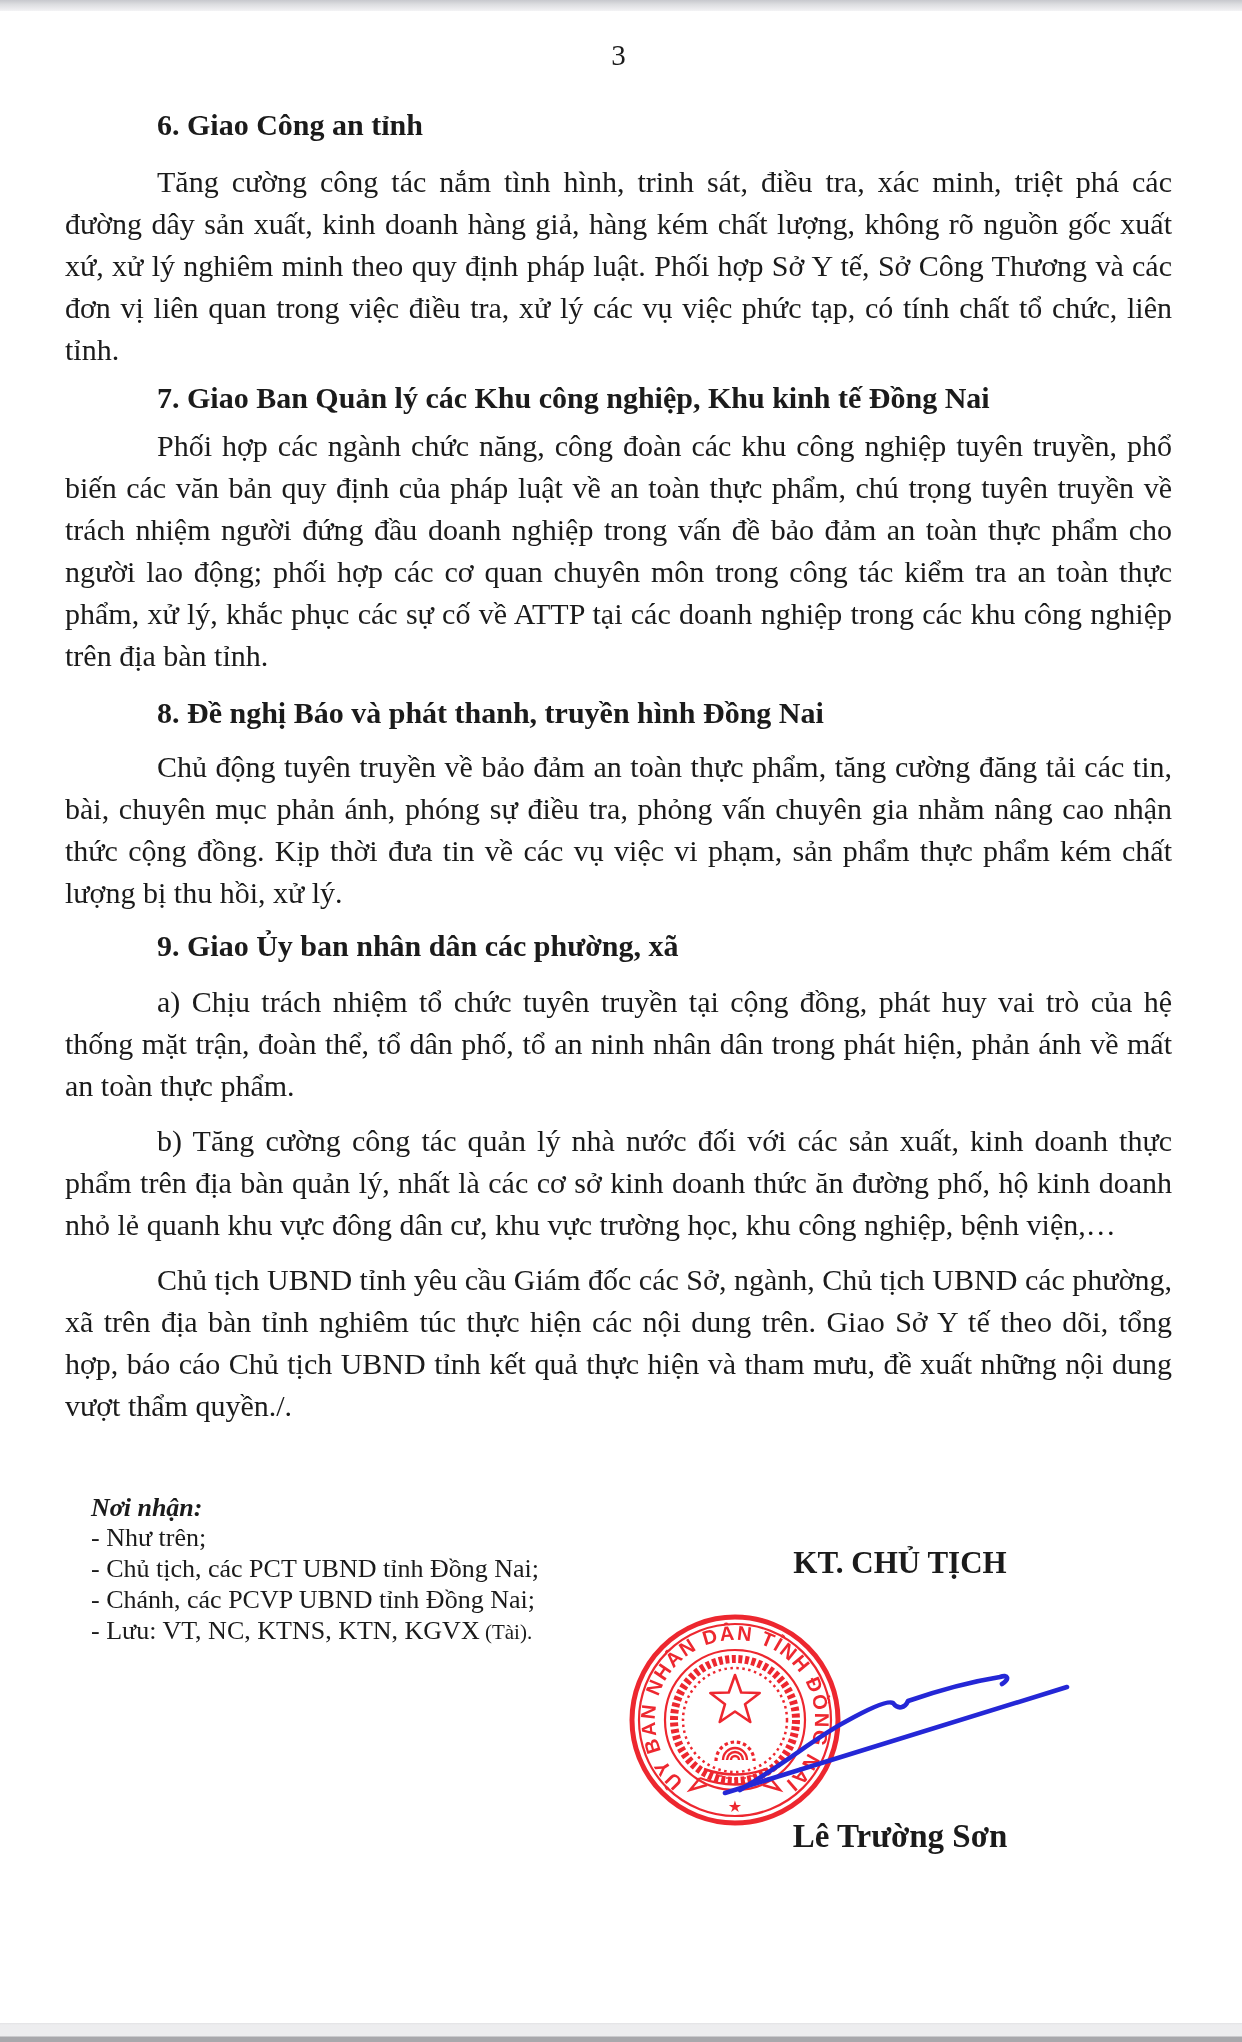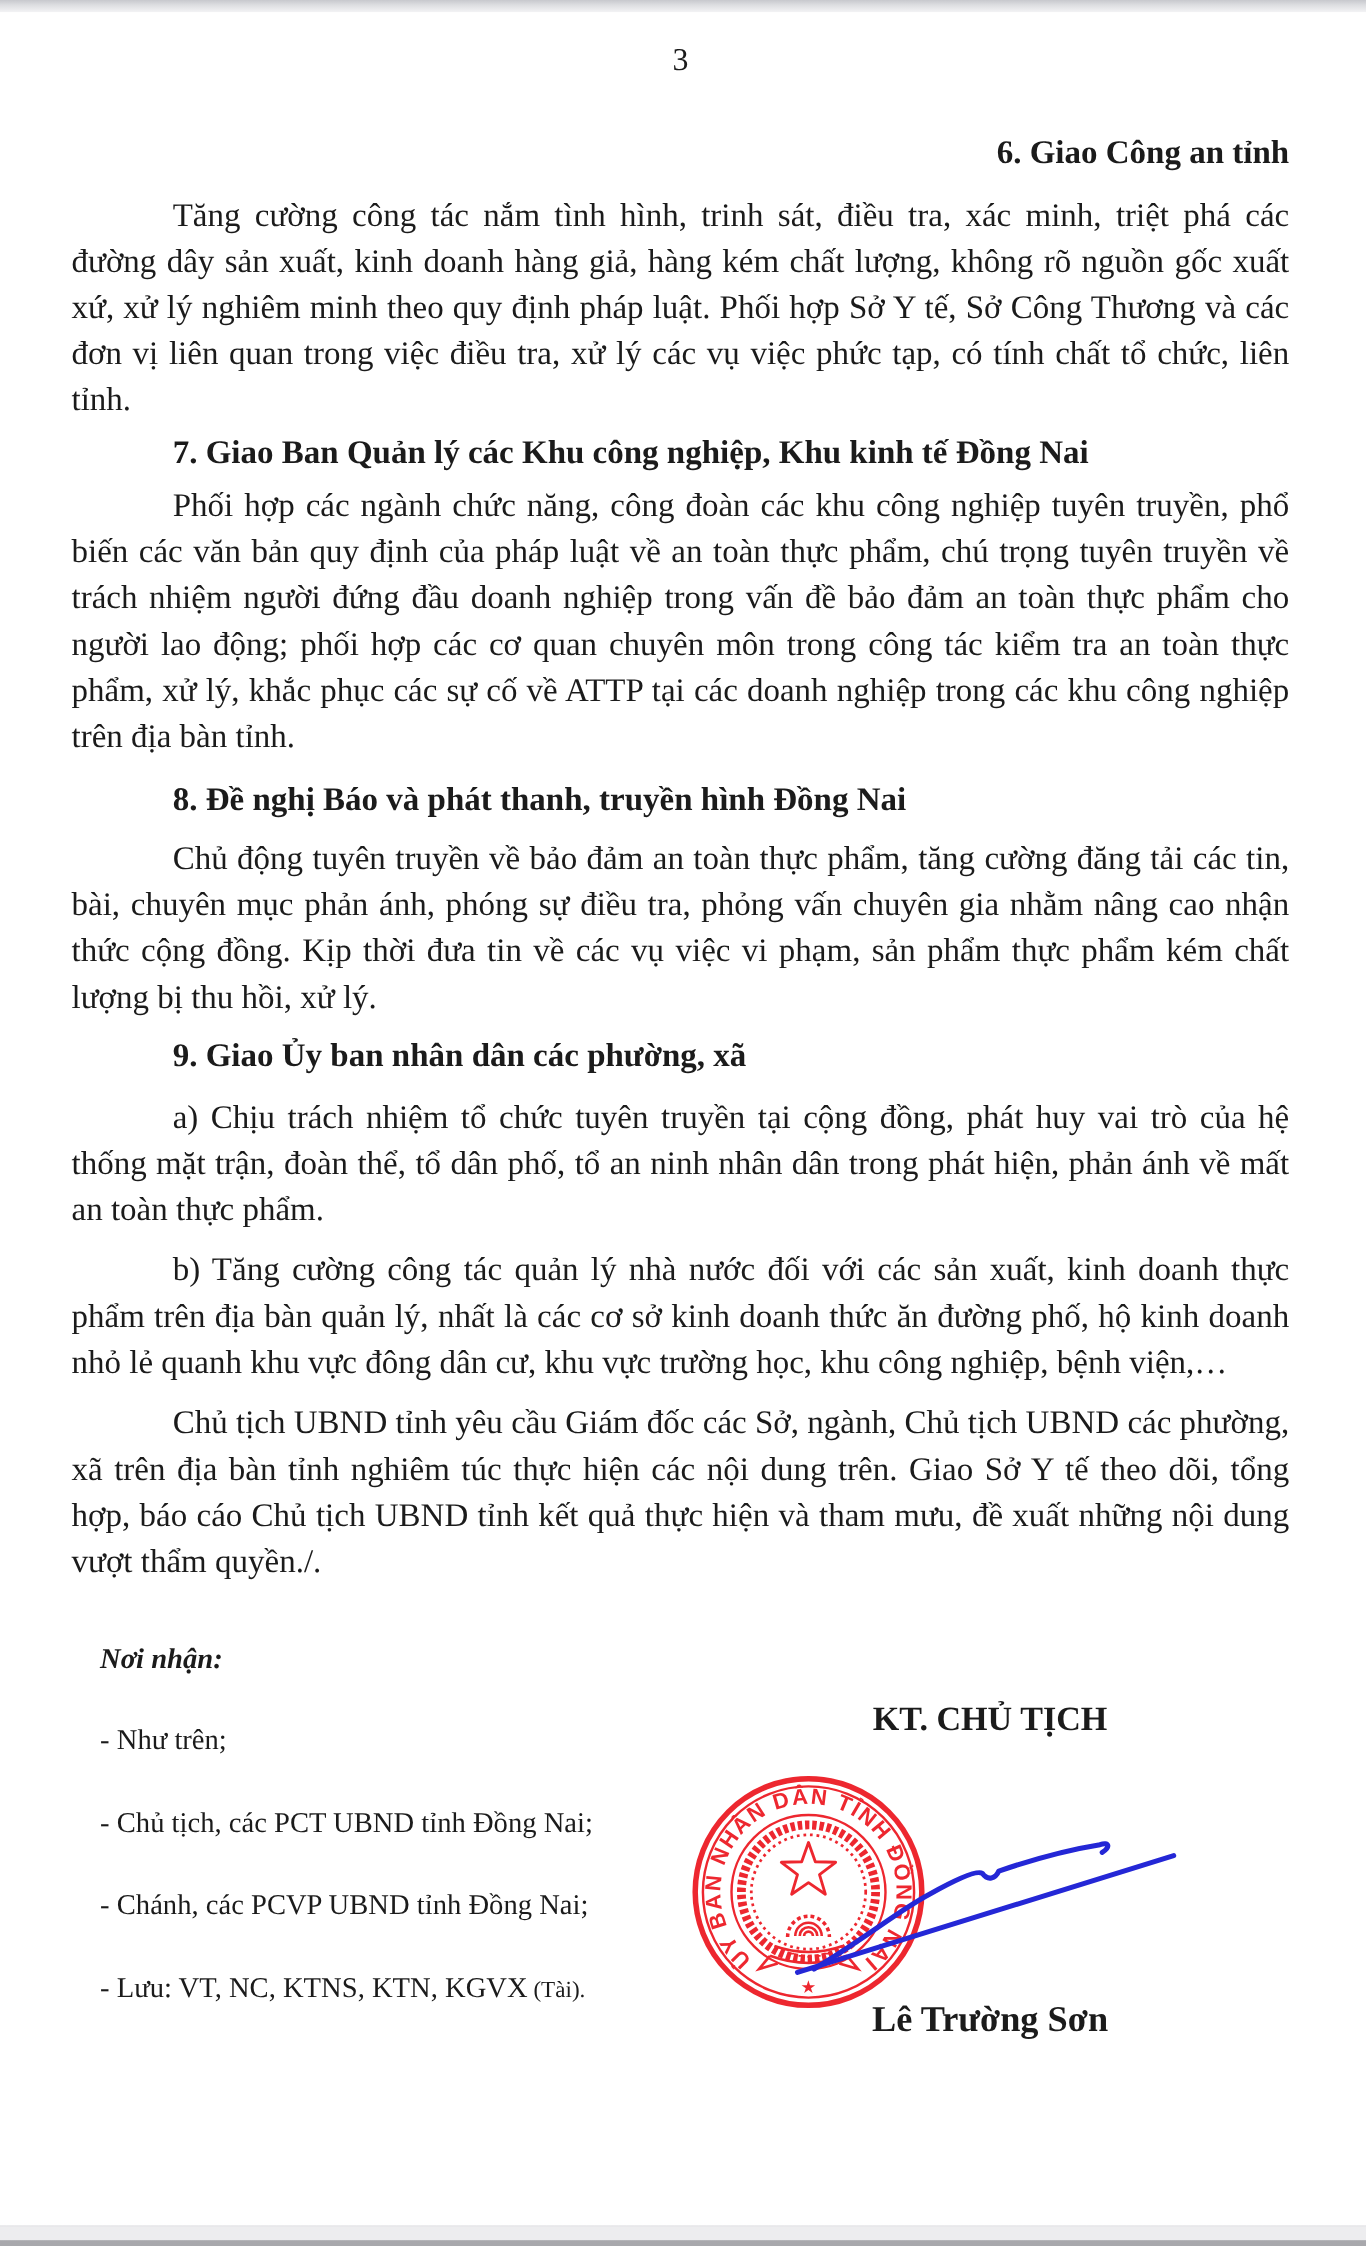--- a/index.html
+++ b/index.html
@@ -7,26 +7,26 @@
           font-family:"Liberation Serif","DejaVu Serif",serif;color:var(--ink,#1b1b1b);}
   .chrome-top{position:absolute;top:0;left:0;right:0;height:11px;
           background:linear-gradient(180deg,#c7c8cd 0%,#dcdde0 40%,#f3f3f5 100%);}
   .chrome-bottom{position:absolute;left:0;right:0;bottom:0;height:19px;
           background:linear-gradient(180deg,#e2e2e5 0px,#ededef 2px,#ededef 13px,#a8a8ac 14px,#a8a8ac 19px);}
   .doc{position:absolute;top:11px;left:0;width:1242px;box-sizing:border-box;
           padding:27px 70px 0 65px;}
   .page-num{text-align:center;font-size:29px;line-height:34px;}
   .hd{font-weight:bold;font-size:30px;line-height:42px;padding-left:92px;margin:0;}
   .body{margin:0;font-size:30px;line-height:42px;text-align:justify;text-indent:92px;}
-  .mt70{margin-top:46px;text-align:right;} .mt15{margin-top:15px;} .mt6{margin-top:6px;}
+  .mt70{margin-top:32px;} .mt15{margin-top:15px;} .mt6{margin-top:6px;}
   .mt15b{margin-top:15px;} .mt12{margin-top:12px;} .mt11{margin-top:11px;}
   .mt14{margin-top:14px;} .mt13{margin-top:13px;}
   .recipients{position:absolute;left:91px;top:1494px;}
   .recipients-label{font-weight:bold;font-style:italic;font-size:26px;line-height:28px;}
-  .recipient-item{font-size:26px;line-height:31px;margin-top:44px;}
+  .recipient-item{font-size:26px;line-height:31px;}
   .small-note{font-size:21px;}
   .sig-title{position:absolute;left:650px;top:1544px;width:500px;text-align:center;
           font-weight:bold;font-size:31px;line-height:38px;}
   .signer-name{position:absolute;left:650px;top:1816px;width:500px;text-align:center;
           font-weight:bold;font-size:33px;line-height:40px;}
   .seal{position:absolute;left:628px;top:1613px;color:var(--seal_red,#ed1c24);opacity:.95;}
   .seal text{fill:currentColor;font-family:"Liberation Sans","DejaVu Sans",sans-serif;}
   .autograph{position:absolute;left:700px;top:1660px;color:var(--signature_blue,#2427d6);}
 </style>
 </head>

